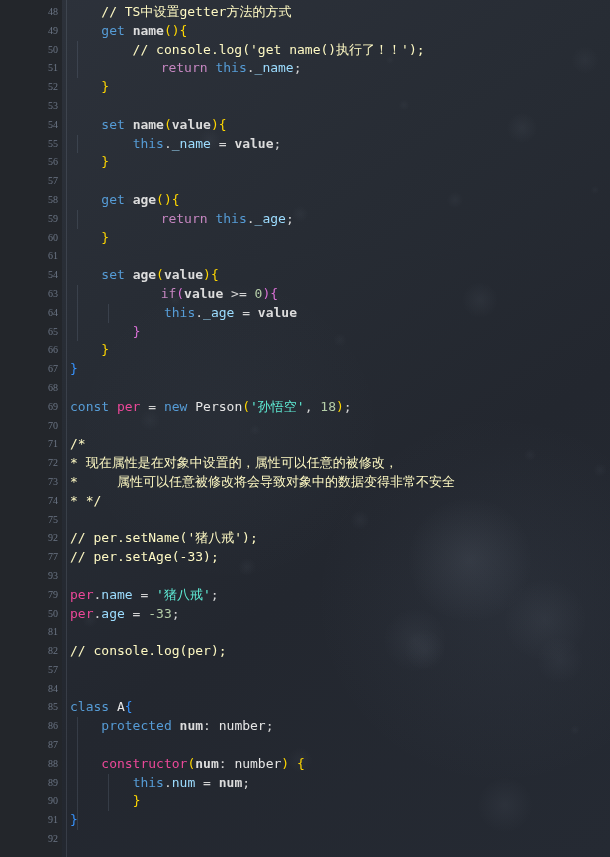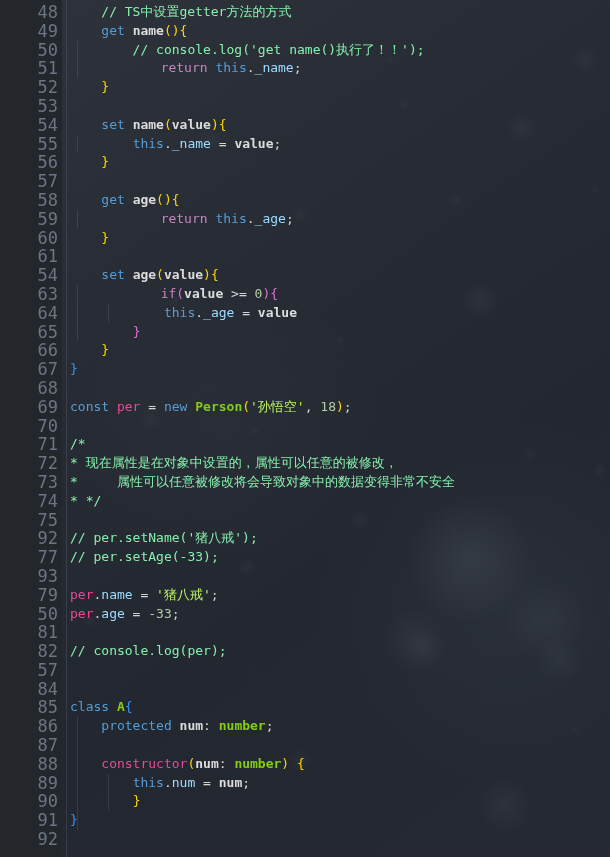--- a/index.html
+++ b/index.html
@@ -75,21 +75,21 @@
   }
   #line-numbers {
     position: absolute;
     top: 3px; left: 0;
     width: 58px;
     text-align: right;
     color: #6b7585;
     z-index: 4;
     user-select: none;
   }
-  .lnum { height: 18.8px; line-height: 18.8px; font-size: 17px; }
+  .lnum { height: 18.8px; line-height: 18.8px; font-size: 10px; font-family: Liberation Serif, serif; }
 
   
   #code {
     position: absolute;
     top: 3px; left: 70px;
     right: 0;
     z-index: 4;
     white-space: pre;
   }
   .code-line {
@@ -103,29 +103,29 @@
     position: absolute;
     top: 0;
     width: 1px;
     height: 18.8px;
     background: rgba(150,165,190,0.17);
   }
   .g1 { left: 7px; }
   .g2 { left: 38px; }
 
   
-  .cm  { color: #86efac; }                 
+  .cm  { color: #fef9c3; }                 
   .kw  { color: #569cd6; }                 
   .ctl { color: #c586c0; margin-left: 28px; }                 
   .fn  { color: #dcdcdc; font-weight: bold;} 
   .var { color: #ec4899; }                 
   .prop{ color: #9cdcfe; }                 
-  .str { color: #bef264; }                 
+  .str { color: #5eead4; }                 
   .num { color: #b5cea8; }                 
-  .typ { color: #84cc16; font-weight: bold; }                 
+  .typ { color: #e5e5e5; }                 
   .op  { color: #d4d4d4; }                 
   .pn  { color: #d4d4d4; }                 
   .b1  { color: #ffd700; }                 
   .b2  { color: #da70d6; }                 
   .b3  { color: #3794ff; }                 
 </style>
 </head>
 <body>
 
 <div id="editor">

